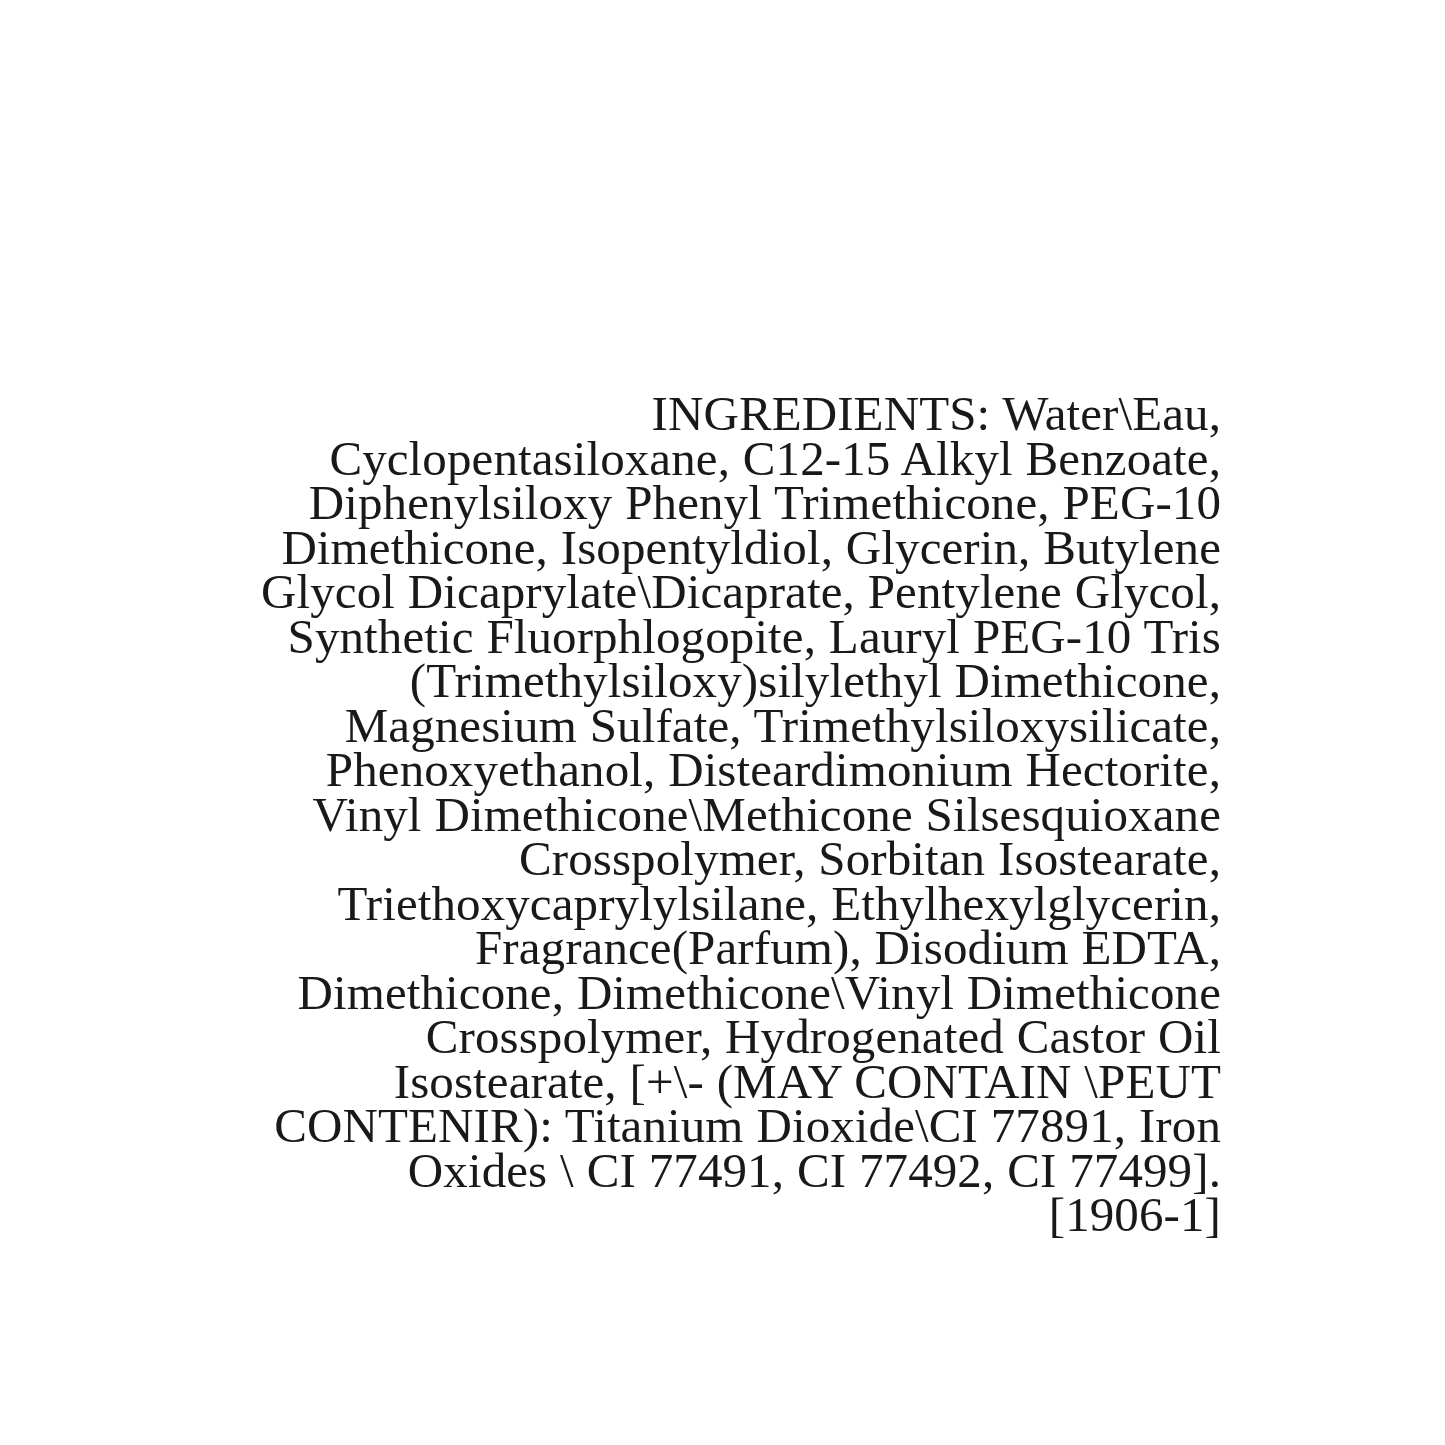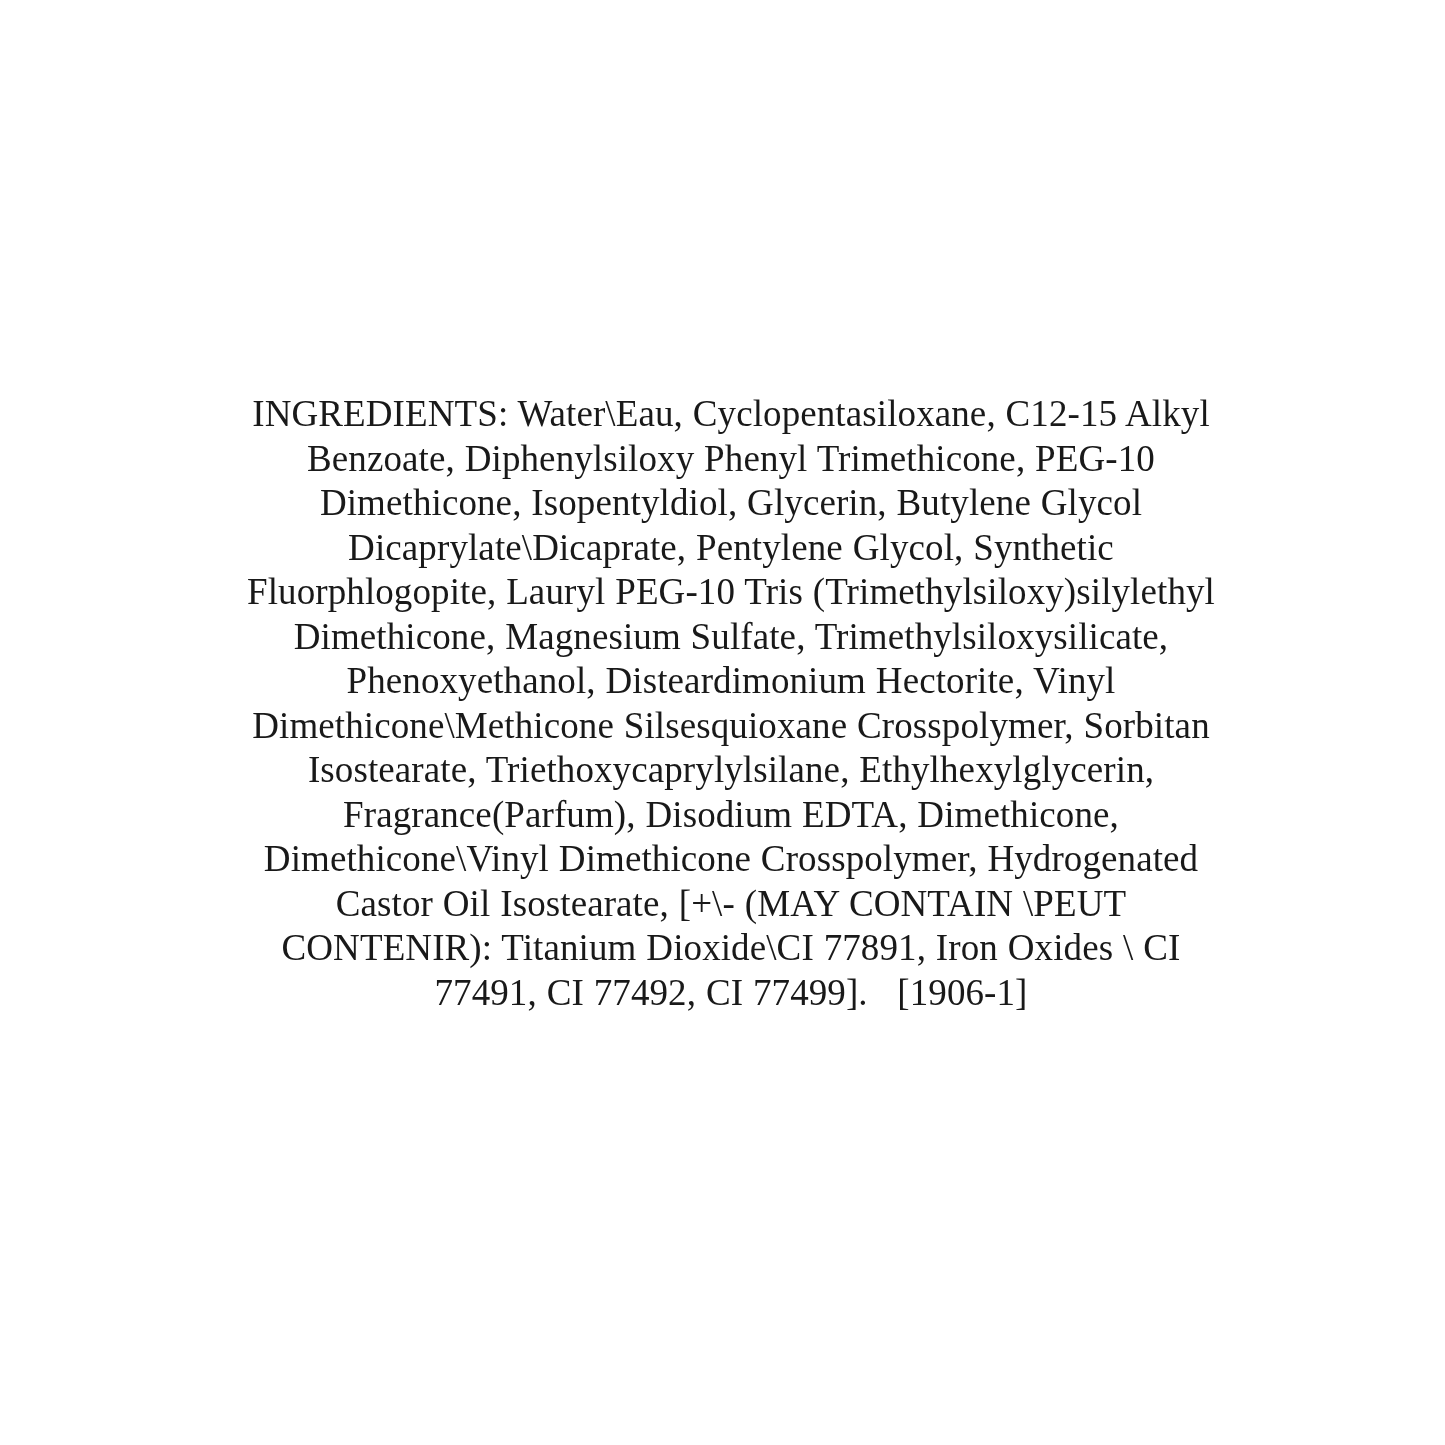--- a/index.html
+++ b/index.html
@@ -24,25 +24,25 @@
     background: #ffffff;
   }
   .ingredients-block {
     position: absolute;
     left: 241px;
     top: 392px;
     width: 980px;
   }
   .ingredients-text {
     font-family: "Liberation Serif", "DejaVu Serif", serif;
-    font-size: 37px;
+    font-size: 49px;
     line-height: 44.5px;
     color: #191919;
     letter-spacing: 0.1px;
-    text-align: center;
+    text-align: right;
     white-space: pre-wrap;
     word-spacing: 0.5px;
   }
 </style>
 </head>
 <body>
 
 <div class="page">
   <div class="ingredients-block">
     <div class="ingredients-text">INGREDIENTS: Water\Eau, Cyclopentasiloxane, C12-15 Alkyl Benzoate, Diphenylsiloxy Phenyl Trimethicone, PEG-10 Dimethicone, Isopentyldiol, Glycerin, Butylene Glycol Dicaprylate\Dicaprate, Pentylene Glycol, Synthetic Fluorphlogopite, Lauryl PEG-10 Tris (Trimethylsiloxy)silylethyl Dimethicone, Magnesium Sulfate, Trimethylsiloxysilicate, Phenoxyethanol, Disteardimonium Hectorite, Vinyl Dimethicone\Methicone Silsesquioxane Crosspolymer, Sorbitan Isostearate, Triethoxycaprylylsilane, Ethylhexylglycerin, Fragrance(Parfum), Disodium EDTA, Dimethicone, Dimethicone\Vinyl Dimethicone Crosspolymer, Hydrogenated Castor Oil Isostearate, [+\- (MAY CONTAIN \PEUT CONTENIR): Titanium Dioxide\CI 77891, Iron Oxides \ CI 77491, CI 77492, CI 77499].   [1906-1]</div>

